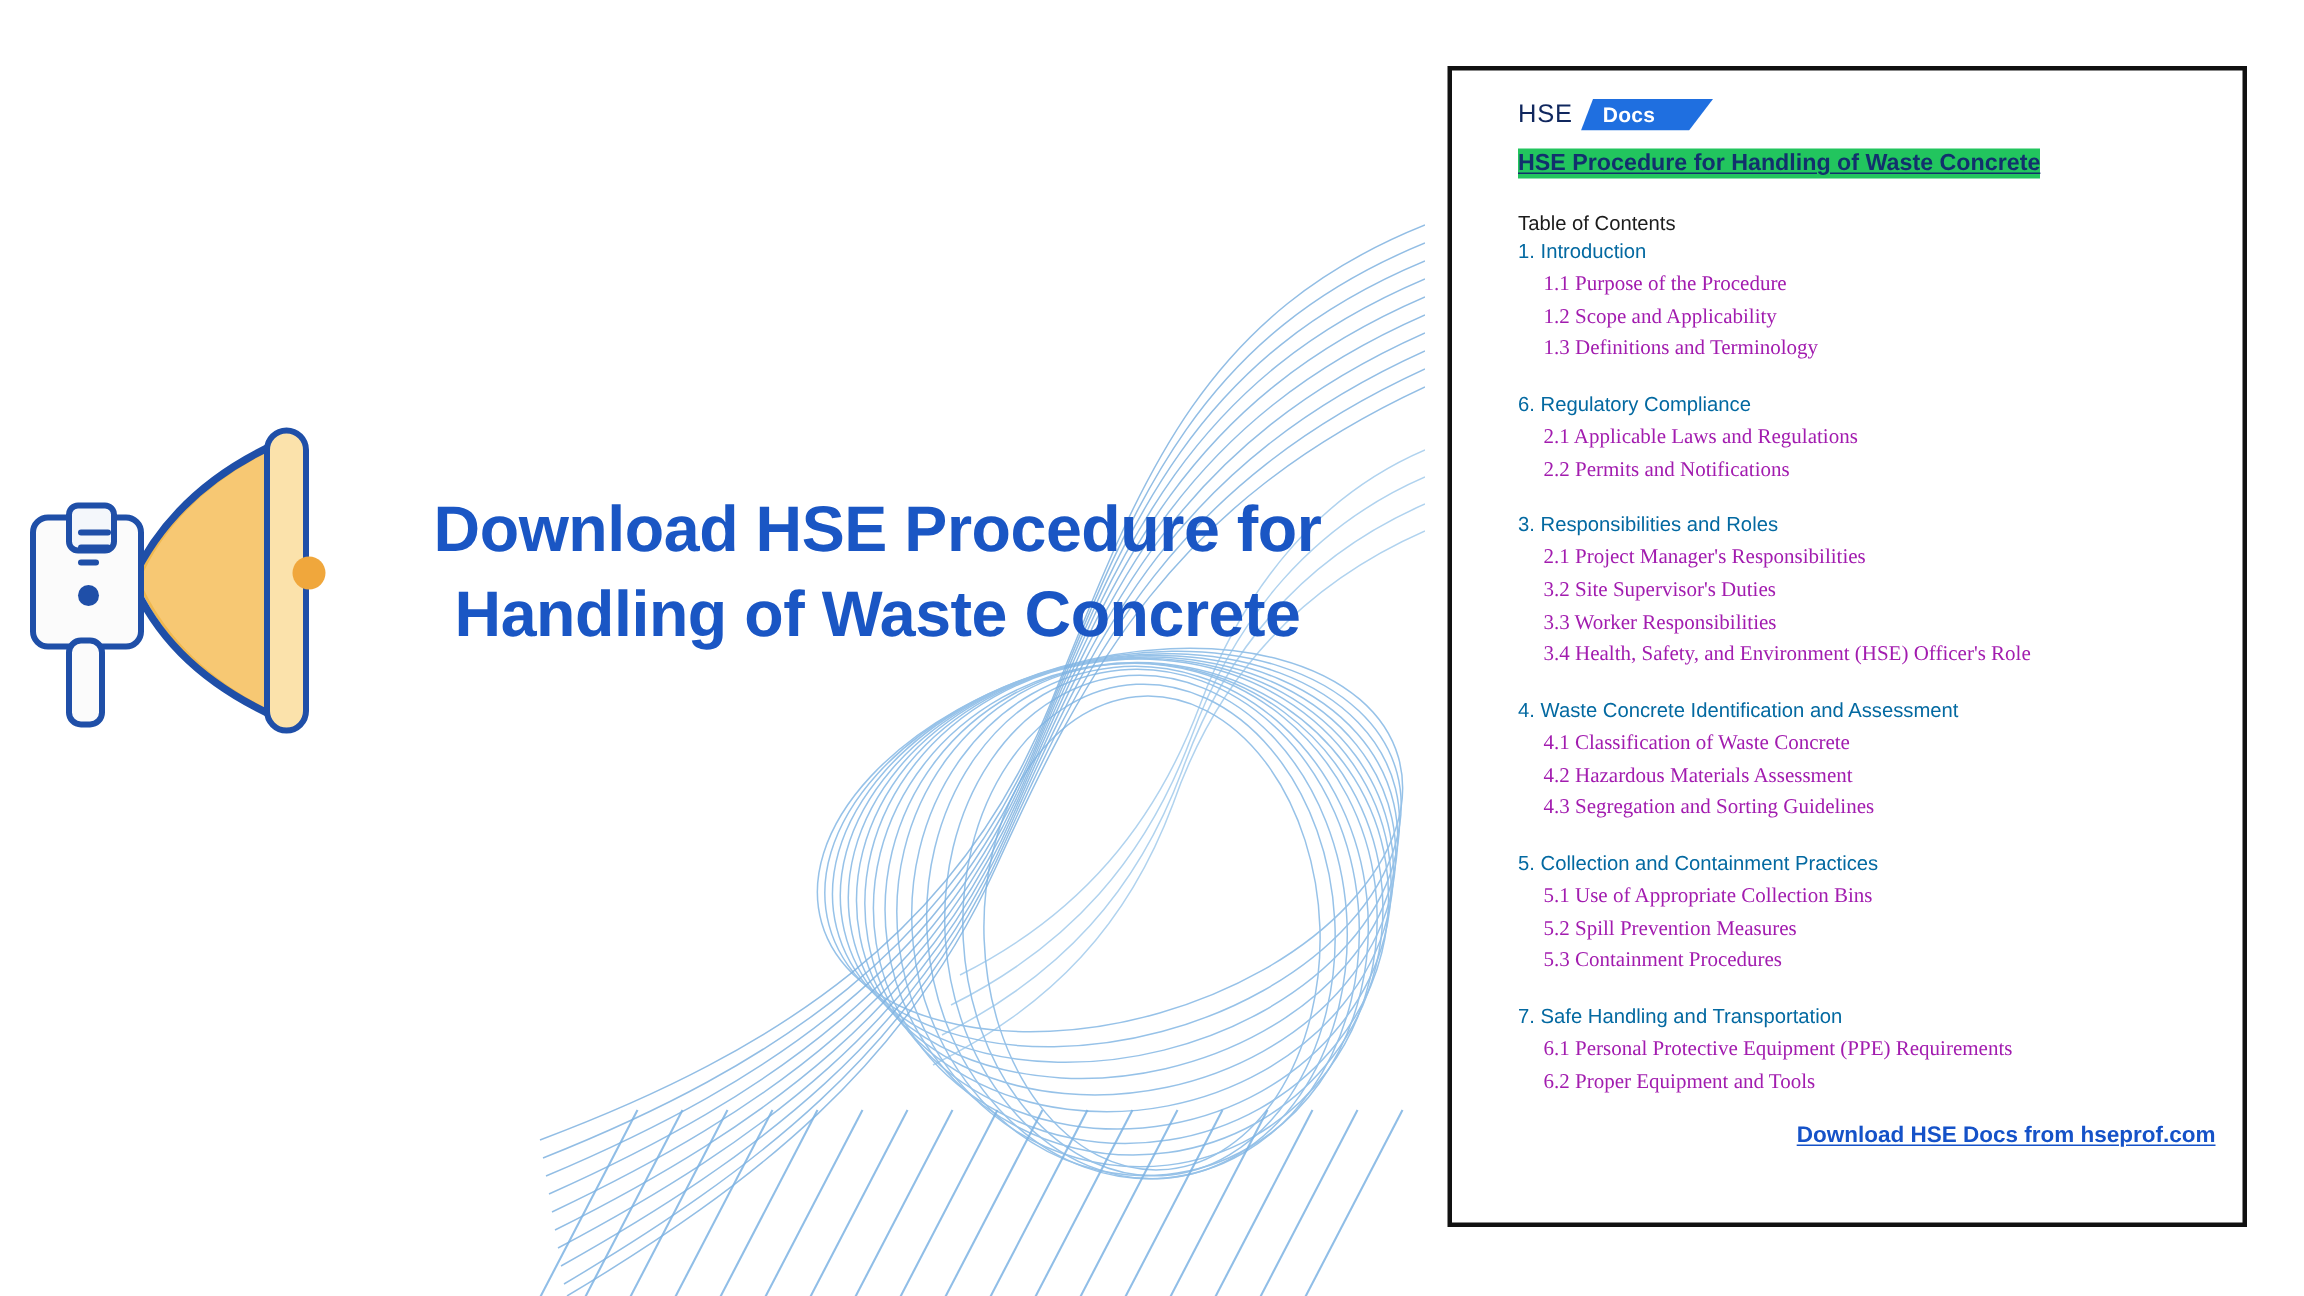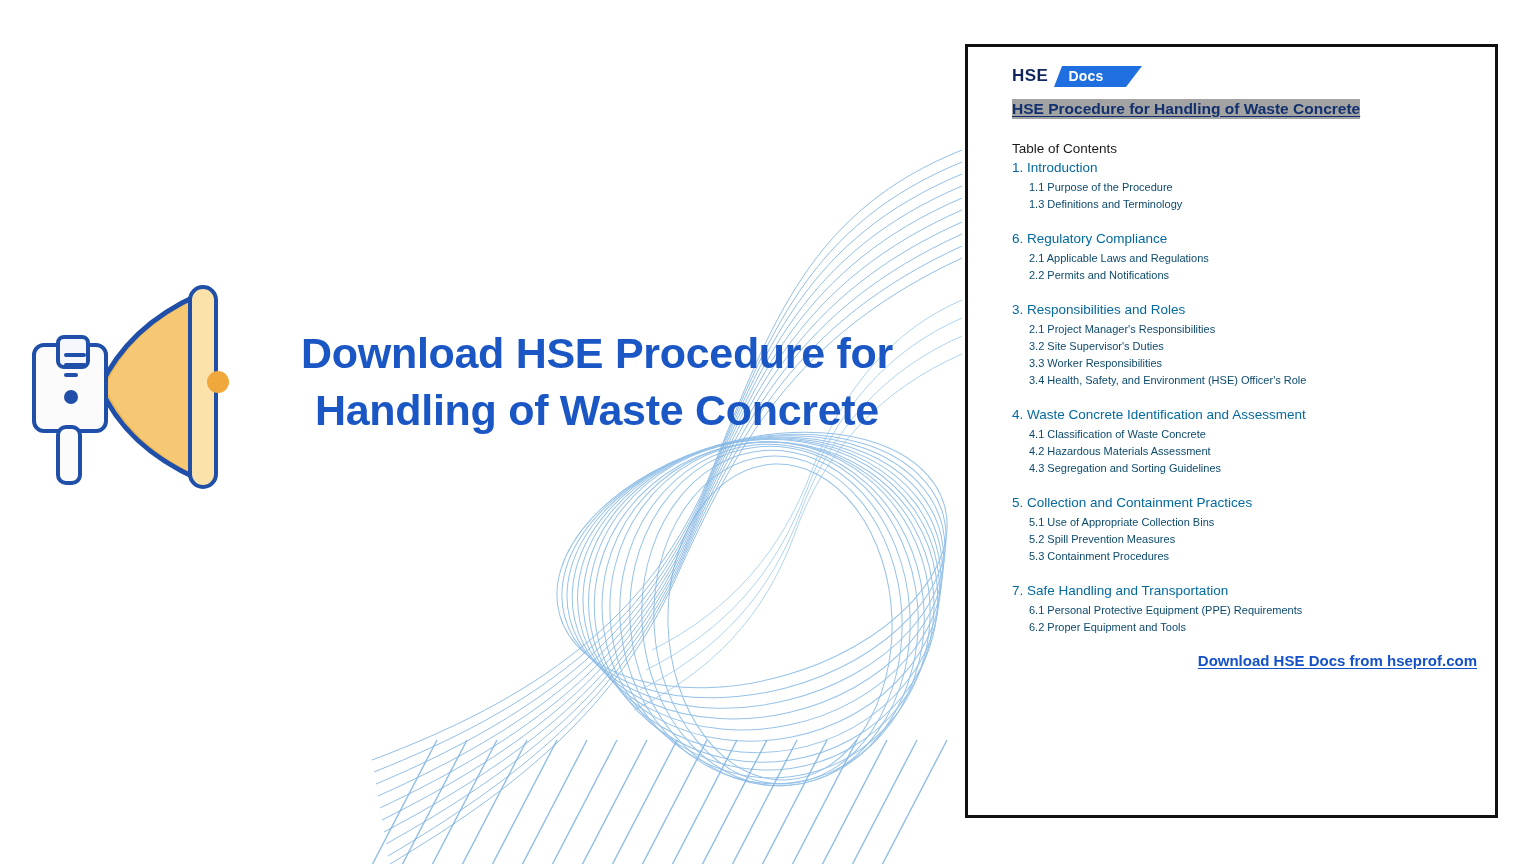--- a/index.html
+++ b/index.html
@@ -11,21 +11,21 @@
     width: 1536px;
     height: 864px;
     position: relative;
     overflow: hidden;
     font-family: "Liberation Sans", sans-serif;
   }
 
   
   #promo-panel {
     position: absolute;
-    left: 12px;
+    left: 0;
     top: 0;
     width: 950px;
     height: 864px;
     overflow: hidden;
   }
   #wave-decoration {
     position: absolute;
     left: 0;
     top: 0;
     width: 950px;
@@ -84,21 +84,21 @@
 
   
   #doc-logo {
     display: flex;
     align-items: center;
     height: 22px;
     margin-bottom: 12px;
   }
   #logo-hse {
     font-size: 17px;
-    font-weight: bold;
+    font-weight: normal;
     color: #10275e;
     letter-spacing: 0.5px;
   }
   #logo-docs-wrap {
     position: relative;
     margin-left: 6px;
     height: 21px;
   }
   #logo-docs-shape {
     display: block;
@@ -111,21 +111,21 @@
     font-weight: bold;
     color: #ffffff;
     letter-spacing: 0.2px;
   }
 
   #doc-title {
     display: inline-block;
     font-size: 15.5px;
     font-weight: bold;
     color: #12306d;
-    background: #a3a3a3;
+    background: #22c55e;
     text-decoration: underline;
     text-underline-offset: 2px;
     margin-bottom: 22px;
     line-height: 1.3;
   }
 
   #toc-label {
     font-size: 13.5px;
     color: #1b1b1b;
     margin-bottom: 2px;
@@ -133,24 +133,25 @@
 
   .toc-group {
     margin-bottom: 16px;
   }
   .toc-main {
     font-size: 13.5px;
     color: #0369a1;
     line-height: 1.55;
   }
   .toc-sub {
-    font-size: 11px;
-    color: #0c4a6e;
+    font-size: 14px;
+    color: #a21caf;
     line-height: 1.55;
     padding-left: 17px;
+    font-family: Liberation Serif, serif;
   }
 
   #doc-footer-link {
     display: block;
     margin-top: 8px;
     text-align: right;
     font-size: 15px;
     font-weight: bold;
     color: #1552c8;
     text-decoration: underline;
@@ -259,20 +260,21 @@
       </span>
     </div>
 
     <div id="doc-title">HSE Procedure for Handling of Waste Concrete</div>
 
     <div id="toc-label">Table of Contents</div>
 
     <div class="toc-group">
       <div class="toc-main">1. Introduction</div>
       <div class="toc-sub">1.1 Purpose of the Procedure</div>
+      <div class="toc-sub">1.2 Scope and Applicability</div>
       <div class="toc-sub">1.3 Definitions and Terminology</div>
     </div>
 
     <div class="toc-group">
       <div class="toc-main">6. Regulatory Compliance</div>
       <div class="toc-sub">2.1 Applicable Laws and Regulations</div>
       <div class="toc-sub">2.2 Permits and Notifications</div>
     </div>
 
     <div class="toc-group">

